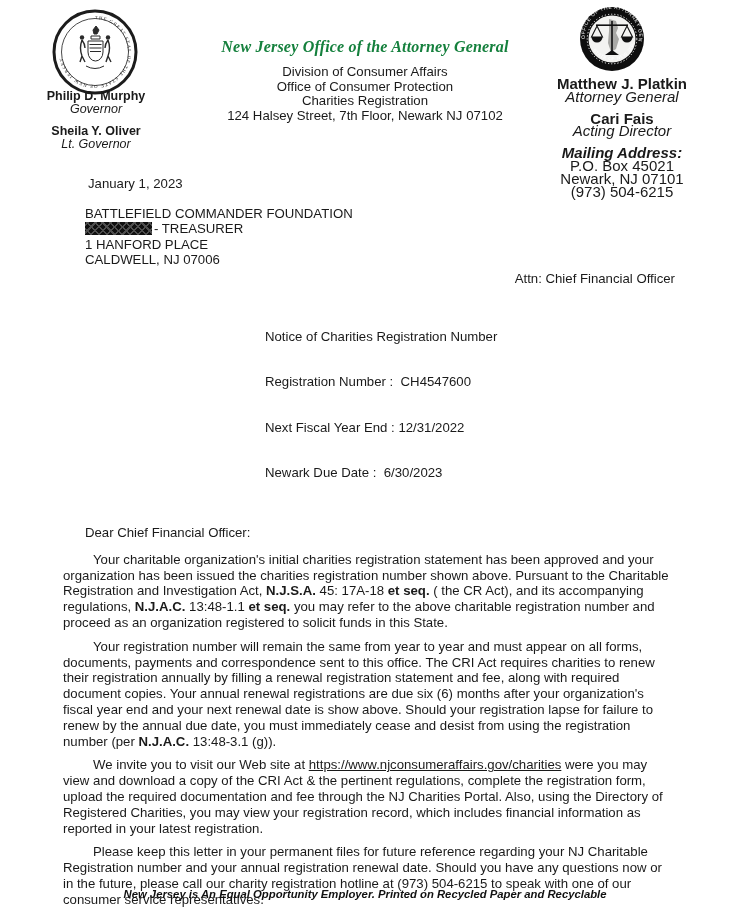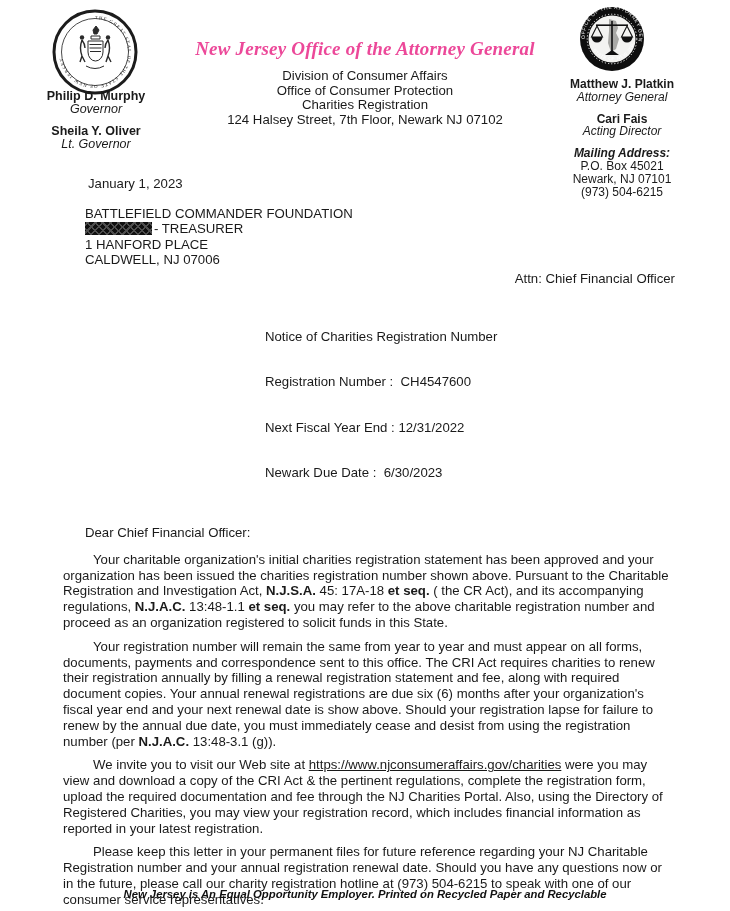--- a/index.html
+++ b/index.html
@@ -9,25 +9,25 @@
   }
   
   .seal-left{position:absolute;left:52px;top:8px;width:86px;height:88px;}
   .left-officials{position:absolute;left:30px;top:90px;width:132px;text-align:center;font-size:12.5px;line-height:13px;}
   .official{margin-bottom:9px;}
   .official .name{font-weight:700;}
   .official .role{font-style:italic;}
   .header-center{position:absolute;left:155px;top:38px;width:420px;text-align:center;}
   .agency-title{
     font-family:"Liberation Serif","DejaVu Serif",serif;font-weight:700;font-style:italic;
-    font-size:19px;color:#ec4899;letter-spacing:.2px;margin-bottom:9px;white-space:nowrap;
+    font-size:16px;color:#15803d;letter-spacing:.2px;margin-bottom:9px;white-space:nowrap;
   }
   .agency-line{font-size:13.2px;line-height:14.6px;}
   .seal-right{position:absolute;left:578px;top:5px;width:68px;height:68px;}
-  .right-officials{position:absolute;left:552px;top:78px;width:140px;text-align:center;font-size:12px;line-height:12.8px;}
+  .right-officials{position:absolute;left:552px;top:78px;width:140px;text-align:center;font-size:15px;line-height:12.8px;}
   .mailing{}
   .mailing .m-label{font-weight:700;font-style:italic;}
   
   .letter{position:absolute;left:63px;top:170px;width:612px;font-size:13.2px;line-height:15.8px;}
   .date{margin:6px 0 14px 25px;}
   .recipient{margin-left:22px;line-height:15.4px;}
   .redact-line{display:flex;align-items:center;height:15.4px;}
   .redaction{
     display:inline-block;width:67px;height:13px;background-color:#101010;margin-right:2px;
     background-image:

